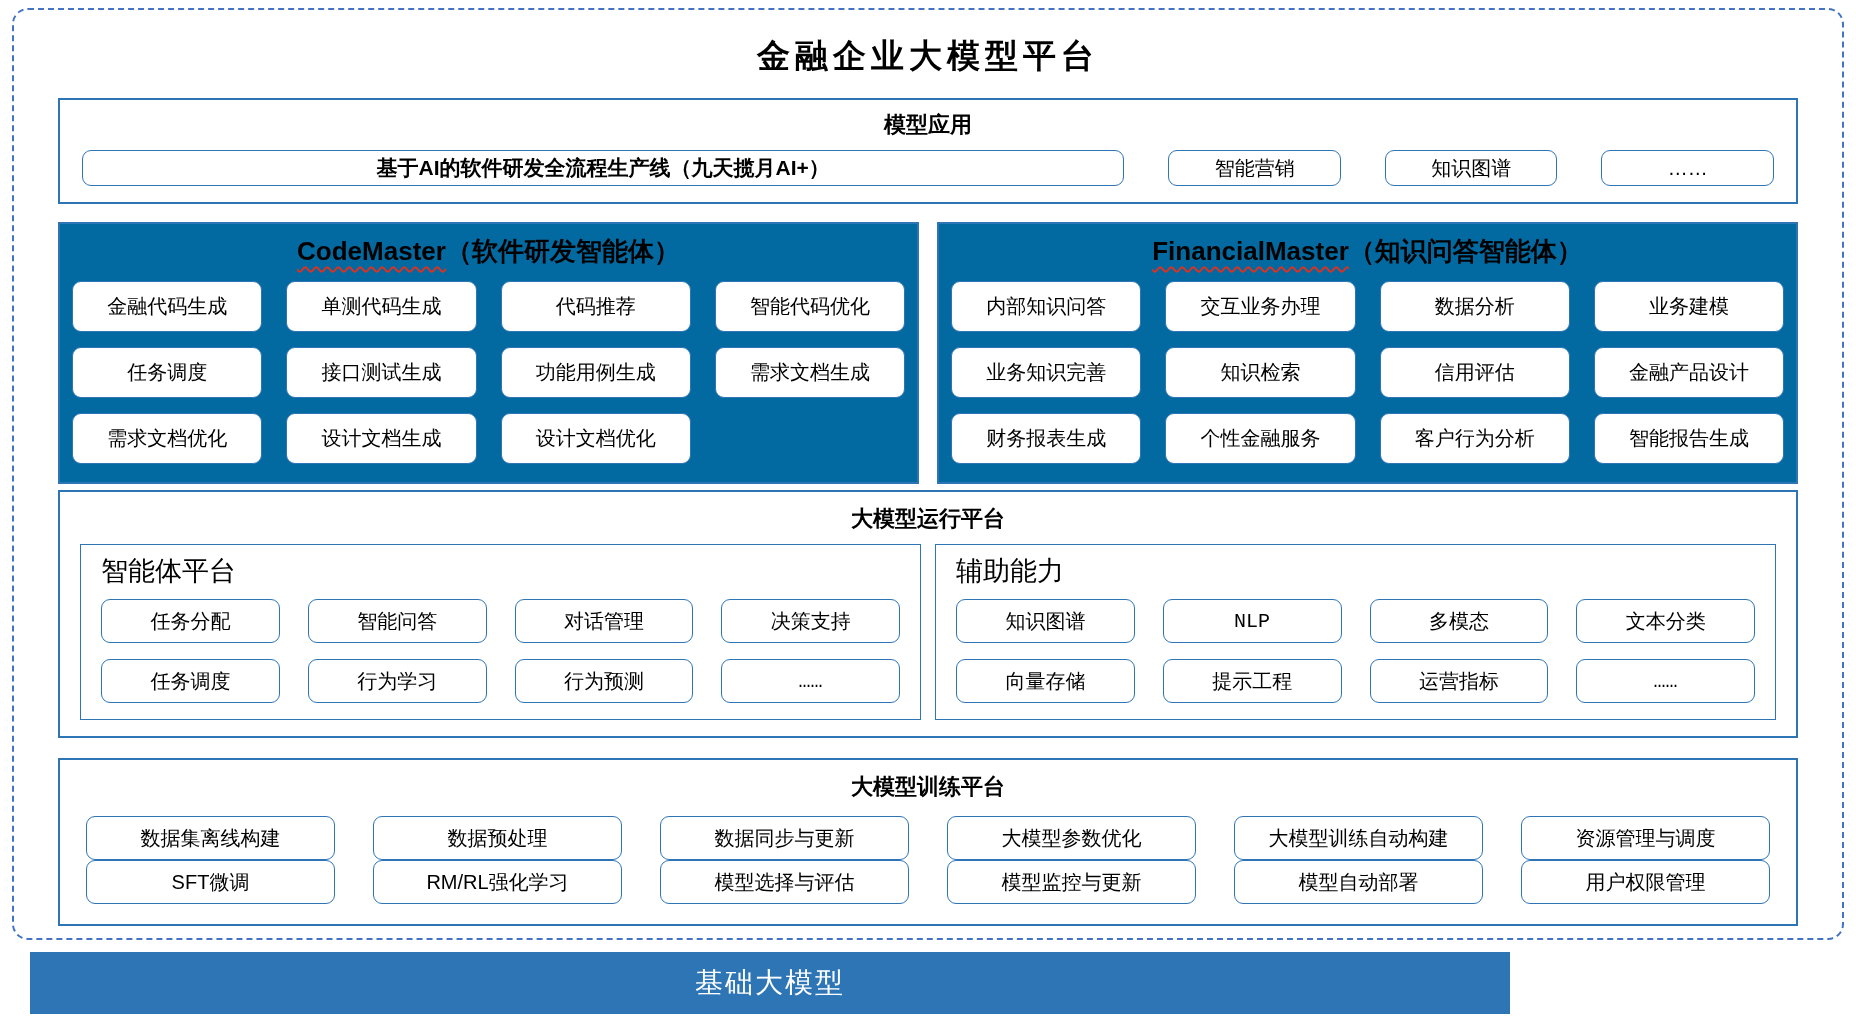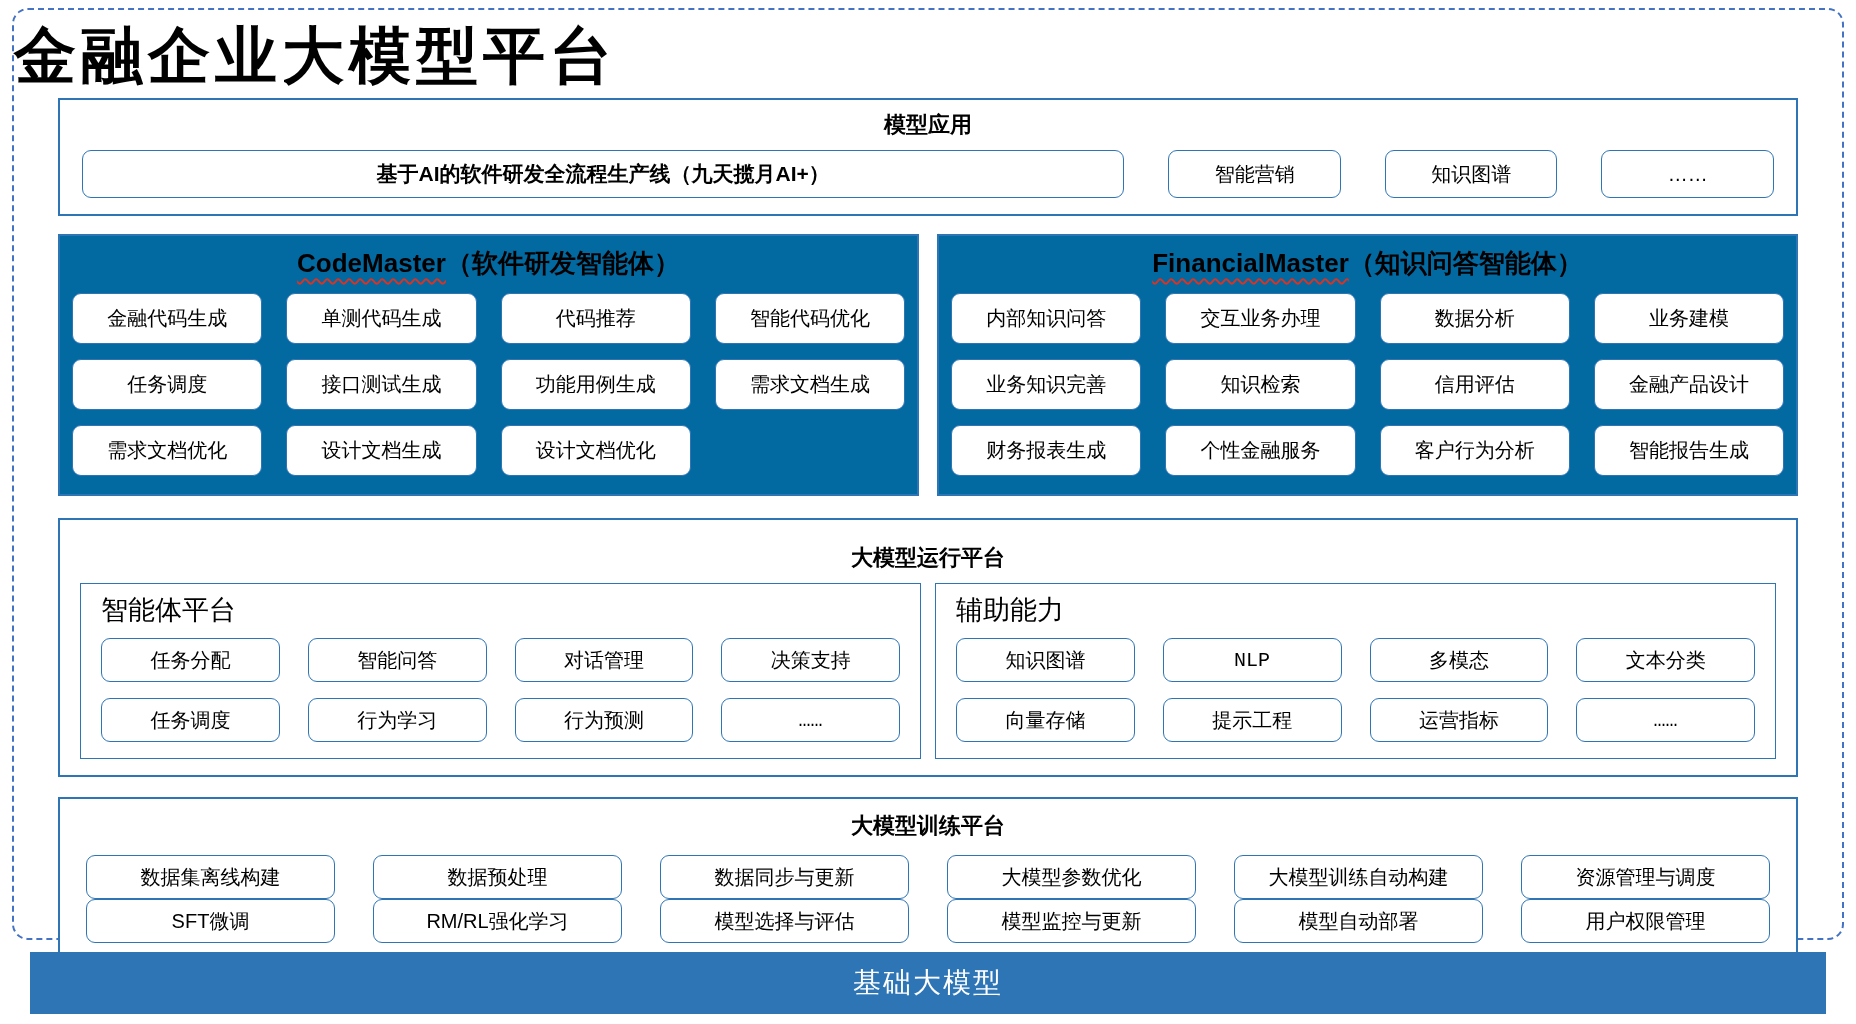--- a/index.html
+++ b/index.html
@@ -3,67 +3,67 @@
 <meta charset="utf-8">
 <style>
   * { box-sizing: border-box; margin: 0; padding: 0; }
   html,body { width:1856px; height:1024px; background:#fff;
     font-family:"Liberation Sans","DejaVu Sans",sans-serif; color:#000; }
   body { position:relative; overflow:hidden; }
 
   .frame { position:absolute; left:12px; top:8px; width:1832px; height:932px;
     border:2px dashed #4472C4; border-radius:16px; }
 
-  .main-title { margin:16px 0 12px; text-align:left;
+  .main-title { margin:16px 0 12px; text-align:center;
     font-family:"DejaVu Serif","Liberation Serif",serif;
-    font-weight:bold; font-size:62px; line-height:60px; letter-spacing:5px; }
+    font-weight:bold; font-size:33px; line-height:60px; letter-spacing:5px; }
 
   .sec { margin:0 44px; border:2px solid #2E75B6; background:#fff; }
   .sec-title { text-align:center; font-weight:bold; font-size:22px;
     margin:6px 0 10px; }
 
   
   .chip { height:51px; border:1.6px solid #2E75B6; border-radius:9px;
     background:#fff; display:flex; align-items:center; justify-content:center;
     font-size:20px; white-space:nowrap; }
 
   
   #sec-app { padding:4px 22px 16px; }
   #sec-app .row { display:flex; gap:44px; }
-  #sec-app .chip { flex:1; height:48px; }
+  #sec-app .chip { flex:1; height:36px; }
   #sec-app .pipeline { flex:6.1; font-weight:bold; font-size:21px; }
 
   
   .agents-row { margin:18px 44px 0; display:flex; gap:18px; }
   .agent-box { flex:1; border:2px solid #2E75B6; background:#0369a1;
     padding:4px 12px 18px; }
   .agent-title { text-align:center; font-size:26px; font-weight:bold;
     margin:6px 0 12px; white-space:nowrap; }
   .agent-title .en { text-decoration-line:underline;
     text-decoration-style:wavy; text-decoration-color:#e0301e;
     text-decoration-thickness:2px; text-underline-offset:6px; }
   .grid4 { display:grid; grid-template-columns:repeat(4,1fr); gap:15px 24px; }
 
   
-  #sec-runtime { margin-top:22px; padding:17px 20px 16px; }
+  #sec-runtime { margin-top:6px; padding:6px 20px 16px; }
   .runtime-row { display:flex; gap:14px; }
   .sub-box { flex:1; border:1.6px solid #2E75B6; background:#fff;
     padding:2px 20px 16px; }
   .sub-title { text-align:left; font-size:27px; margin:6px 0 10px; }
   .sub-box .grid4 { gap:16px 28px; }
   .sub-box .chip { height:44px;font-family:Liberation Mono, monospace; }
 
   
   #sec-training { margin-top:20px; padding:4px 26px 20px; }
   #sec-training .sec-title { margin:8px 0 14px; }
   .grid6 { display:grid; grid-template-columns:repeat(6,1fr); gap:0 38px; }
   .grid6 .chip { height:44px; }
 
   
-  .base-bar { position:absolute; left:30px; top:952px; width:1796px;
+  .base-bar { position:absolute; left:30px; top:952px; width:1480px;
     height:62px; background:#2E75B6; color:#fff; display:flex;
     align-items:center; justify-content:center; font-size:28px;
     letter-spacing:2px; }
 </style>
 </head>
 <body>
 
 <div class="frame">
 
   <div class="main-title">金融企业大模型平台</div>

